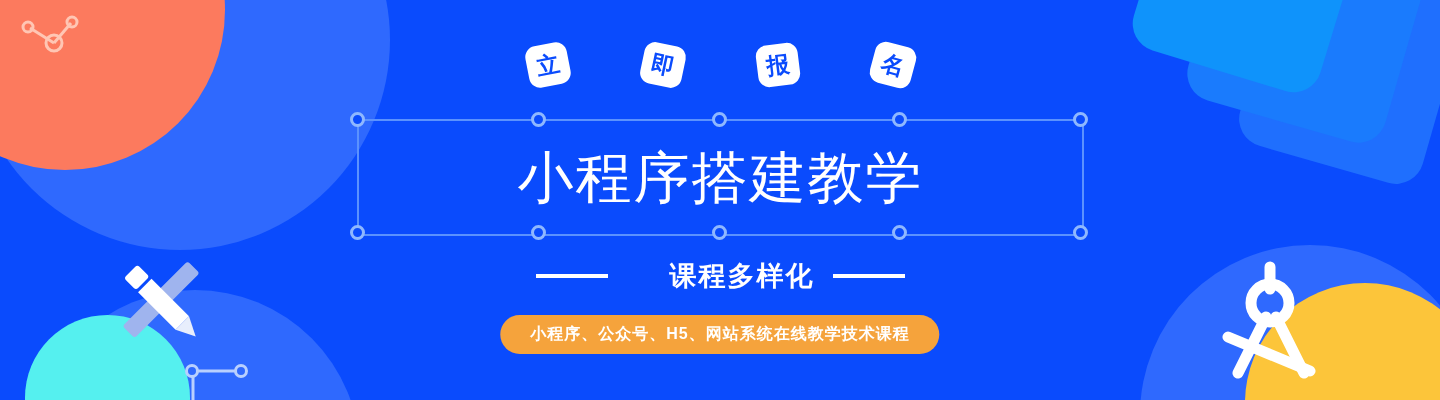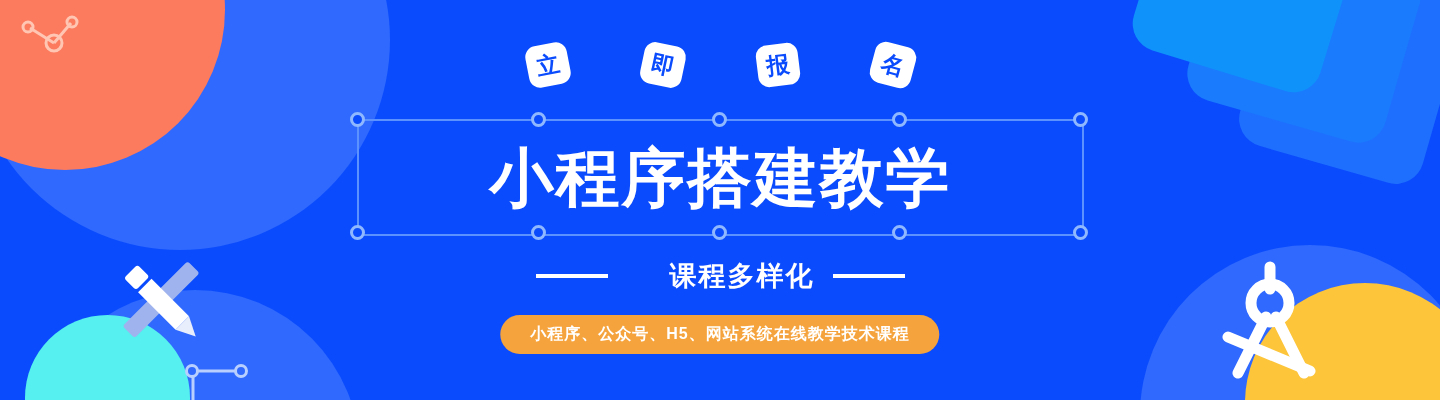--- a/index.html
+++ b/index.html
@@ -70,21 +70,21 @@
 
   
   #title-frame {
     position:absolute; left:357px; top:119px;
     width:727px; height:117px;
     border:2px solid #5b92fe;
   }
   #title-text {
     position:absolute; left:0; top:0; width:100%; height:100%;
     display:flex; align-items:center; justify-content:center;
-    color:#ffffff; font-size:64px; font-weight:bold;
+    color:#ffffff; font-size:56px; font-weight:normal;
     letter-spacing:2px; line-height:1;
     white-space:nowrap;
   }
   .handle {
     position:absolute; width:15px; height:15px;
     border-radius:50%; background:#0a4bfd;
     border:3px solid #8fb8fe;
     margin:-9px 0 0 -9px;
   }
 

